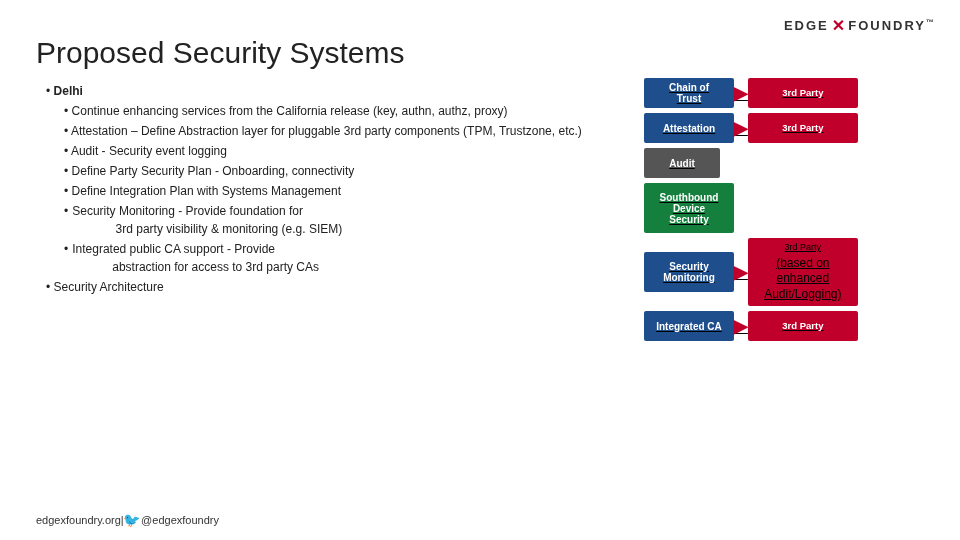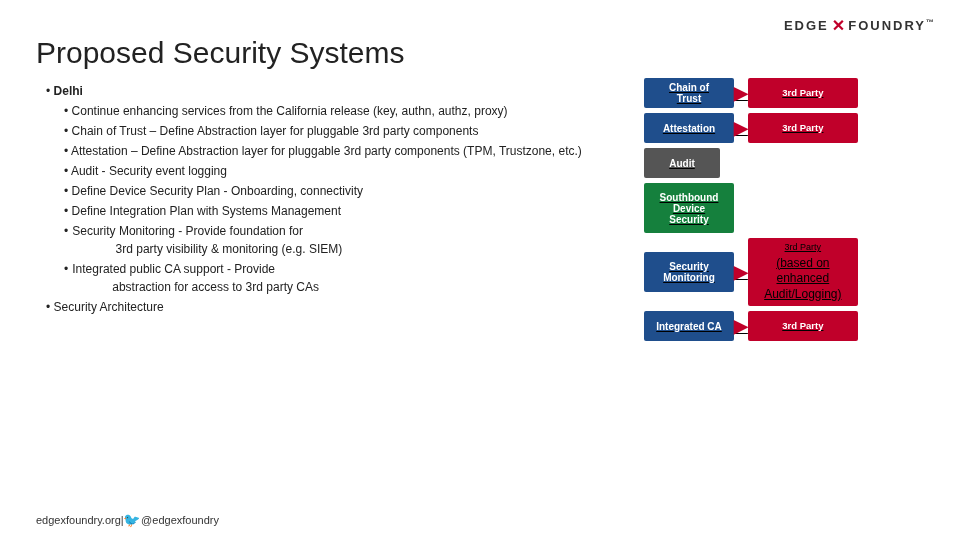--- a/index.html
+++ b/index.html
@@ -183,24 +183,23 @@
     <span class="logo-text"><span>FOUNDRY</span><span class="logo-tm">™</span></span>
   </div>
 
   <div class="page-title">Proposed Security Systems</div>
 
   <div class="content-area">
 
     <div class="text-section">
       <div class="bullet-l1">• <strong>Delhi</strong></div>
       <div class="bullet-l2">• <span>Continue enhancing services from the California release (key, authn, authz, proxy)</span></div>
-      <div class="bullet-l2">• <span>Chain of Trust – Define Abstraction layer for pluggable 3rd party components</span></div>
       <div class="bullet-l2">• <span>Attestation – Define Abstraction layer for pluggable 3rd party components (TPM, Trustzone, etc.)</span></div>
       <div class="bullet-l2">• <span>Audit - Security event logging</span></div>
-      <div class="bullet-l2">• <span>Define Device Security Plan - Onboarding, connectivity</span></div>
+      <div class="bullet-l2">• <span>Define Party Security Plan - Onboarding, connectivity</span></div>
       <div class="bullet-l2">• <span>Define Integration Plan with Systems Management</span></div>
       <div class="bullet-l2" style="display:flex; gap:4px;">
         <span>•</span>
         <span>Security Monitoring - Provide foundation for<br>&nbsp;&nbsp;&nbsp;&nbsp;&nbsp;&nbsp;&nbsp;&nbsp;&nbsp;&nbsp;&nbsp;&nbsp;&nbsp;3rd party visibility &amp; monitoring (e.g. SIEM)</span>
       </div>
       <div class="bullet-l2" style="display:flex; gap:4px;">
         <span>•</span>
         <span>Integrated public CA support - Provide<br>&nbsp;&nbsp;&nbsp;&nbsp;&nbsp;&nbsp;&nbsp;&nbsp;&nbsp;&nbsp;&nbsp;&nbsp;abstraction for access to 3rd party CAs</span>
       </div>
       <div class="bullet-l1" style="margin-top:0;">• <span>Security Architecture</span></div>

